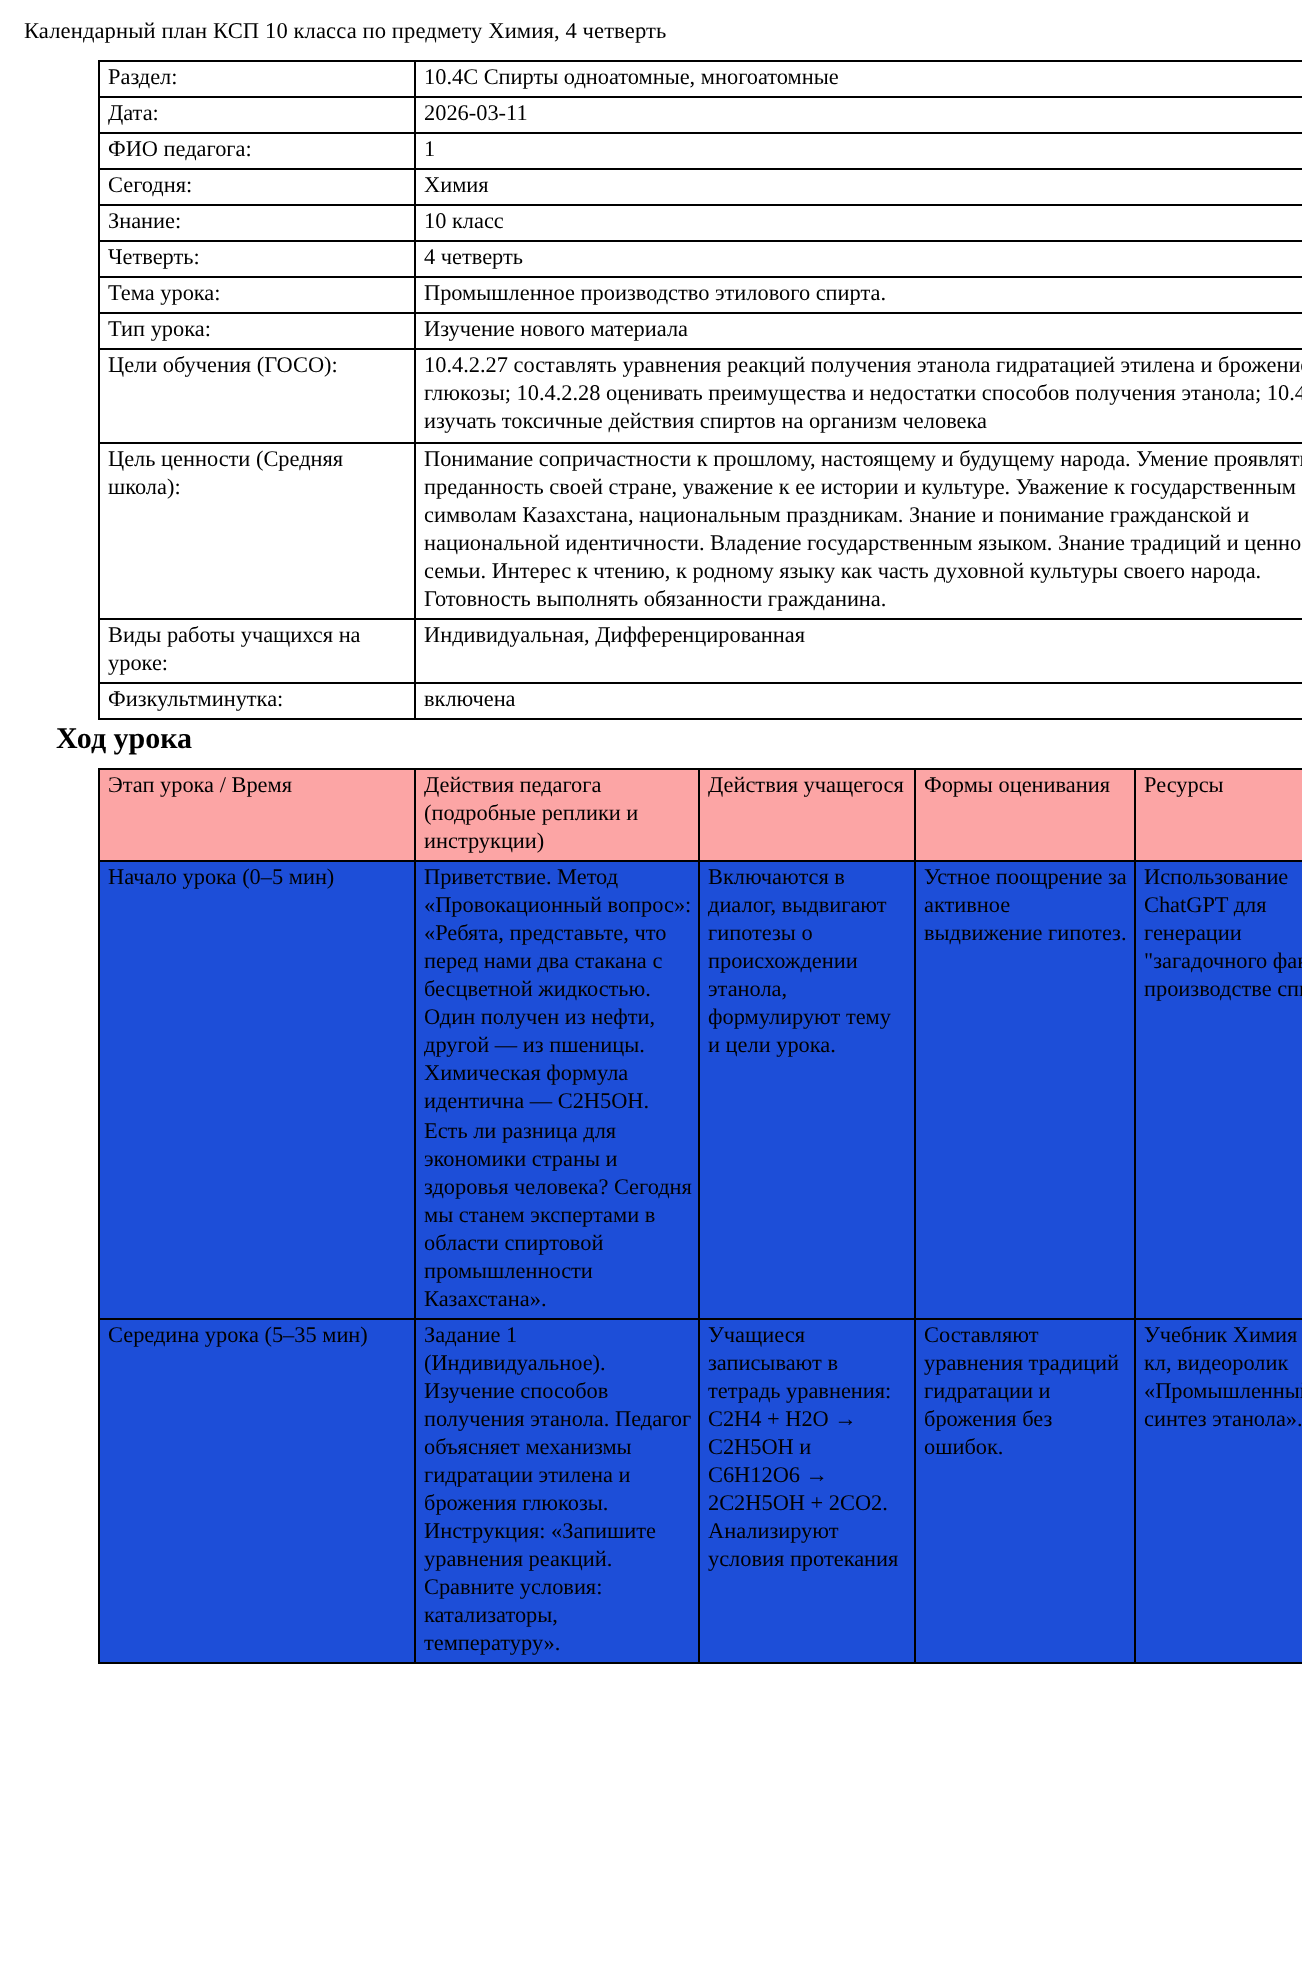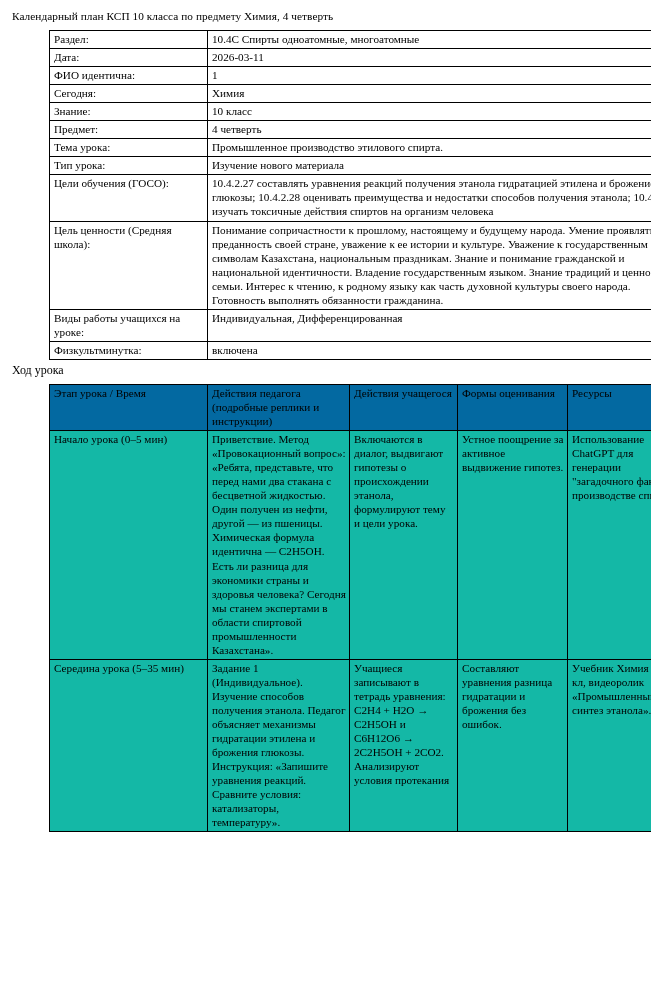--- a/index.html
+++ b/index.html
@@ -44,39 +44,40 @@
     text-align: left;
     word-wrap: break-word;
     overflow-wrap: break-word;
   }
   
   .info-table col.c-label { width: 158px; }
   .info-table col.c-value { width: 473px; }
 
   
   .section-caption {
-    font-size: 12px;
+    font-size: 15px;
     line-height: 14px;
-    margin: 3px 0 7px 2px;
+    margin: 3px 0 7px 18px;
+    font-weight: bold;
   }
 
   
   .flow-table col.f1 { width: 158px; }
   .flow-table col.f2 { width: 142px; }
   .flow-table col.f3 { width: 108px; }
   .flow-table col.f4 { width: 110px; }
   .flow-table col.f5 { width: 113px; }
   .flow-table thead td {
-    background: #0369a1;
+    background: #fca5a5;
   }
   .flow-table thead td .hdr {
     display: block;
   }
   .flow-table tbody td {
-    background: #14b8a6;
+    background: #1d4ed8;
   }
 </style>
 </head>
 <body>
 
 <div class="page">
 
   <div class="doc-title">Календарный план КСП 10 класса по предмету Химия, 4 четверть</div>
 
   <table class="info-table">
@@ -87,33 +88,33 @@
     <tbody>
       <tr>
         <td>Раздел:</td>
         <td>10.4С Спирты одноатомные, многоатомные</td>
       </tr>
       <tr>
         <td>Дата:</td>
         <td>2026-03-11</td>
       </tr>
       <tr>
-        <td>ФИО идентична:</td>
+        <td>ФИО педагога:</td>
         <td>1</td>
       </tr>
       <tr>
         <td>Сегодня:</td>
         <td>Химия</td>
       </tr>
       <tr>
         <td>Знание:</td>
         <td>10 класс</td>
       </tr>
       <tr>
-        <td>Предмет:</td>
+        <td>Четверть:</td>
         <td>4 четверть</td>
       </tr>
       <tr>
         <td>Тема урока:</td>
         <td>Промышленное производство этилового спирта.</td>
       </tr>
       <tr>
         <td>Тип урока:</td>
         <td>Изучение нового материала</td>
       </tr>
@@ -170,19 +171,19 @@
         <td>Начало урока (0–5 мин)</td>
         <td>Приветствие. Метод «Провокационный вопрос»: «Ребята, представьте, что перед нами два стакана с бесцветной жидкостью. Один получен из нефти, другой — из пшеницы. Химическая формула идентична — C2H5OH. Есть ли разница для экономики страны и здоровья человека? Сегодня мы станем экспертами в области спиртовой промышленности Казахстана».</td>
         <td>Включаются в диалог, выдвигают гипотезы о происхождении этанола, формулируют тему и цели урока.</td>
         <td>Устное поощрение за активное выдвижение гипотез.</td>
         <td>Использование ChatGPT для генерации "загадочного факта" о производстве спирта.</td>
       </tr>
       <tr>
         <td>Середина урока (5–35 мин)</td>
         <td>Задание 1 (Индивидуальное). Изучение способов получения этанола. Педагог объясняет механизмы гидратации этилена и брожения глюкозы. Инструкция: «Запишите уравнения реакций. Сравните условия: катализаторы, температуру».</td>
         <td>Учащиеся записывают в тетрадь уравнения: C2H4 + H2O → C2H5OH и C6H12O6 → 2C2H5OH + 2CO2. Анализируют условия протекания</td>
-        <td>Составляют уравнения разница гидратации и брожения без ошибок.</td>
+        <td>Составляют уравнения традиций гидратации и брожения без ошибок.</td>
         <td>Учебник Химия 10 кл, видеоролик «Промышленный синтез этанола».</td>
       </tr>
     </tbody>
   </table>
 
 </div>
 
 </body></html>

